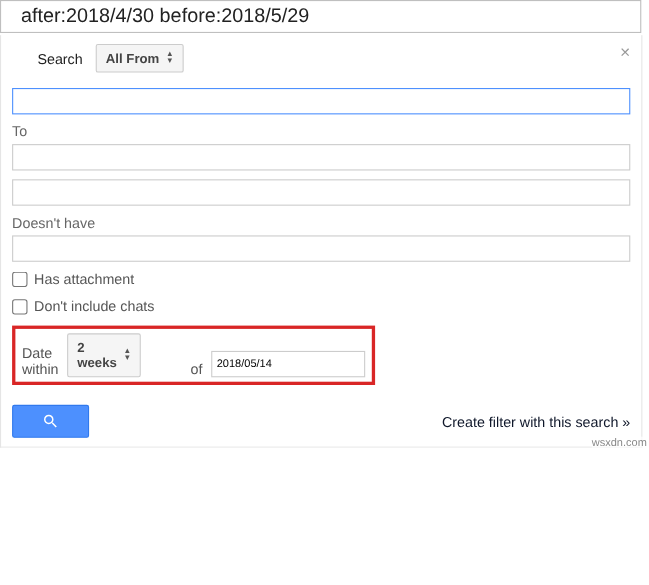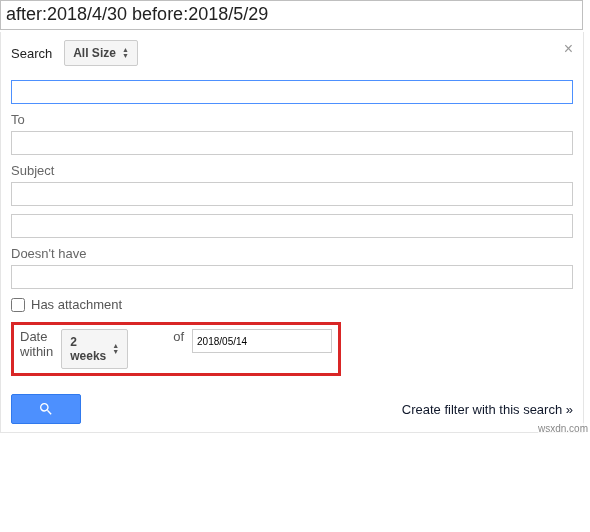--- a/index.html
+++ b/index.html
@@ -7,21 +7,21 @@
     margin: 0;
     font-family: Arial, Helvetica, sans-serif;
     font-size: 13px;
     color: #222;
     background: #fff;
     width: 590px;
   }
   .topbar {
     border: 1px solid #bfbfbf;
     border-top: 1px solid #bfbfbf;
-    padding: 3px 5px;
+    padding: 3px 18px;
     font-size: 18px;
     color: #222;
     width: 583px;
     height: 30px;
     margin-bottom: 2px;
   }
   .panel {
     border: 1px solid #e5e5e5;
     border-top: none;
     padding: 8px 10px 8px 10px;
@@ -42,21 +42,21 @@
     font-size: 13px;
     margin-bottom: 4px;
     display: block;
   }
   .search-row {
     display: flex;
     align-items: center;
     gap: 12px;
     margin-bottom: 14px;
   }
-  .search-row .label { margin-bottom: 0; }
+  .search-row .label { margin-bottom: 0; margin-left: 23px; }
   .dropdown-btn {
     background: #f5f5f5;
     border: 1px solid #ccc;
     border-radius: 2px;
     padding: 5px 8px;
     font-size: 12px;
     font-weight: bold;
     color: #444;
     display: inline-flex;
     align-items: center;
@@ -97,21 +97,21 @@
   }
   .size-row .label { margin-bottom: 0; color:#555; }
   .size-input {
     width: 140px;
     height: 26px;
     border: 1px solid #ccc;
     padding: 2px 4px;
   }
   .date-row {
     display: flex;
-    align-items: flex-start;
+    align-items: flex-end;
     gap: 8px;
     border: 3px solid #d92626;
     padding: 4px 6px;
     width: 330px;
   }
   .date-row .label { margin-bottom:0; color:#555; }
   .date-row .of { color:#555;margin-left:37px; }
   .date-input {
     width: 140px;
     height: 24px;
@@ -159,56 +159,56 @@
 
 <div class="outer">
   <div class="topbar">after:2018/4/30 before:2018/5/29</div>
 
   <div class="panel">
     <div class="close">×</div>
 
     <div class="search-row">
       <span class="label">Search</span>
       <div class="dropdown-btn">
-        <span>All Size</span>
+        <span>All From</span>
         <span class="sort-icon">
             <span>▲</span>
             <span>▼</span>
           </span>
       </div>
     </div>
 
     <div class="row">
       <input class="text from-input" value="" style="">
     </div>
 
     <div class="row">
       <span class="label">To</span>
       <input class="text" value="" style="">
     </div>
 
-    <div class="row">
-      <span class="label">Subject</span>
-      <input class="text" value="" style="">
-    </div>
 
     <div class="row">
       <input class="text" value="" style="">
     </div>
 
     <div class="row">
       <span class="label">Doesn't have</span>
       <input class="text" value="" style="">
     </div>
 
     <div class="check-row">
       <input type="checkbox" style="">
       <span>Has attachment</span>
     </div>
 
+    <div class="check-row">
+      <input type="checkbox" style="">
+      <span>Don't include chats</span>
+    </div>
 
 
     <div class="date-row">
       <span class="label">Date within</span>
       <div class="dropdown-btn">
         <span>2 weeks</span>
         <span class="sort-icon">
             <span>▲</span>
             <span>▼</span>
           </span>

